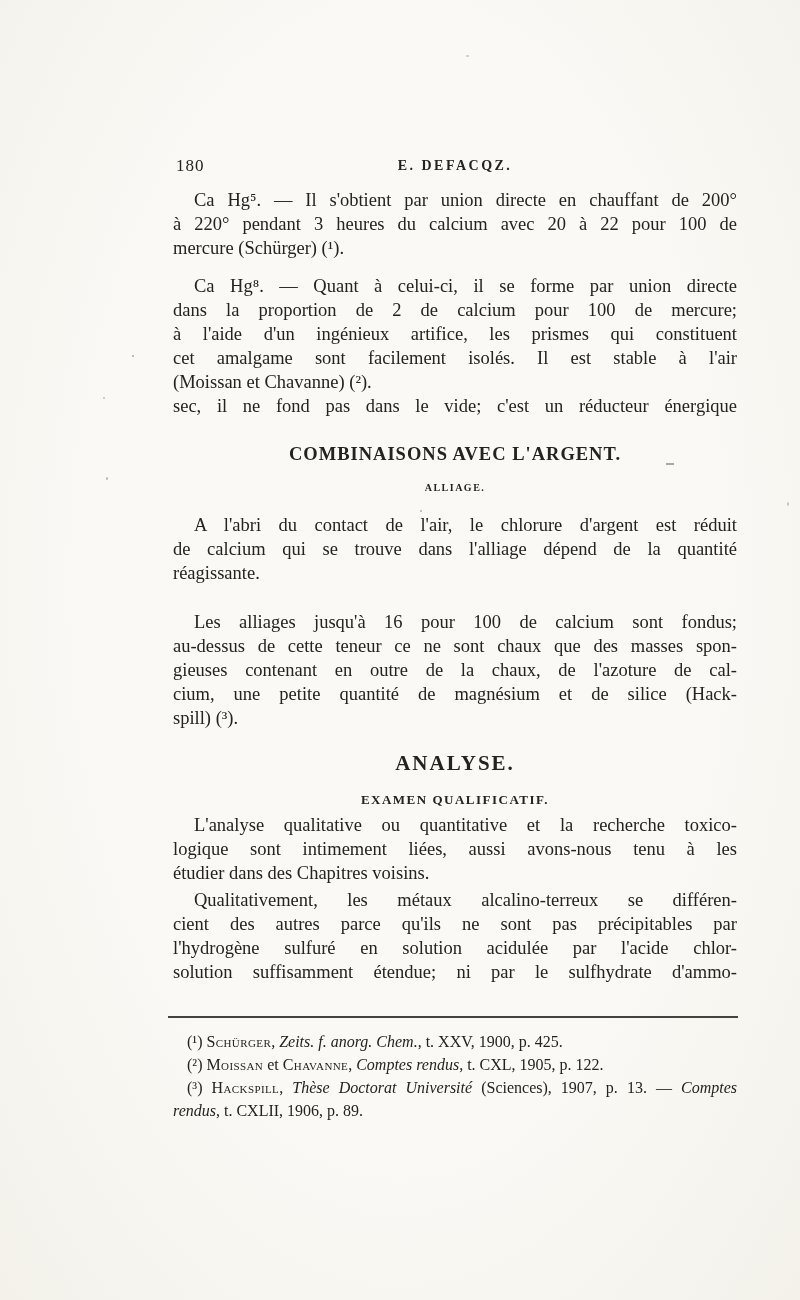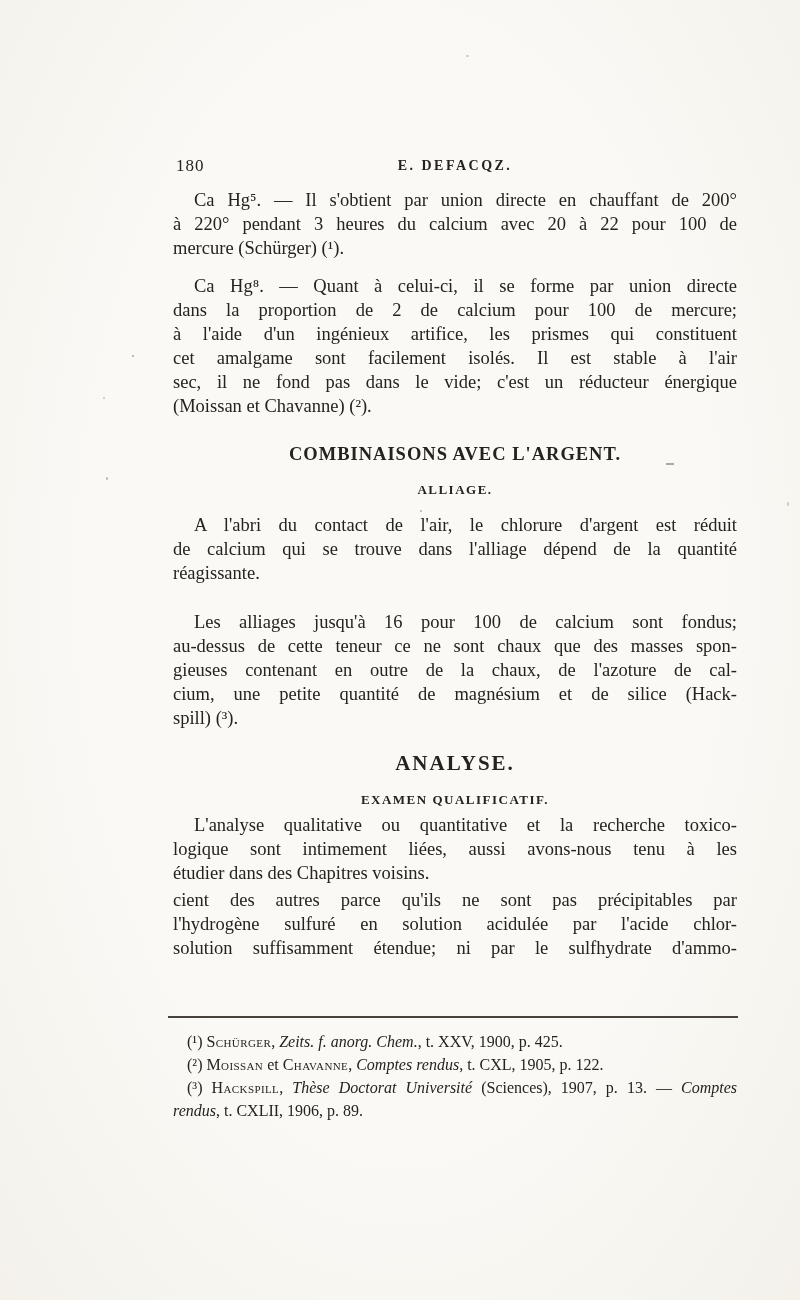--- a/index.html
+++ b/index.html
@@ -18,21 +18,21 @@
   .para{position:absolute;left:173px;width:564px;}
   .tl{height:24px;line-height:24px;font-size:18.5px;
       text-align:justify;text-align-last:justify;}
   .tl.first{text-indent:21px;}
   .tl.last{text-align-last:left;}
   .p1{top:188px;} .p2{top:274px;} .p3{top:513px;} .p4{top:610px;}
   .p5{top:813px;} .p6{top:888px;}
   
   .head{position:absolute;left:173px;width:564px;text-align:center;}
   .h1{top:444px;font-size:18.5px;font-weight:600;letter-spacing:1px;}
-  .h2{top:482px;font-size:13px;font-weight:700;letter-spacing:1.5px;}
+  .h2{top:482px;font-size:10px;font-weight:700;letter-spacing:1.5px;}
   .h3{top:751px;font-size:21px;font-weight:700;letter-spacing:2px;}
   .h4{top:792px;font-size:13px;font-weight:700;letter-spacing:1.5px;}
   
   .rule{position:absolute;left:168px;top:1016px;width:570px;height:2px;
         background:#47433c;}
   .fns{position:absolute;left:173px;top:1030px;width:564px;font-size:16px;}
   .fn-line{height:23px;line-height:23px;}
   .fn-indent{text-indent:14px;}
   .fn-just{text-align:justify;text-align-last:justify;}
   .sc{font-variant:small-caps;letter-spacing:.4px;margin-top:10px;}
@@ -54,22 +54,22 @@
     <div class="tl first">Ca Hg⁵. — Il s'obtient par union directe en chauffant de 200°</div>
     <div class="tl">à 220° pendant 3 heures du calcium avec 20 à 22 pour 100 de</div>
     <div class="tl last">mercure (Schürger) (¹).</div>
   </div>
 
   <div class="para p2">
     <div class="tl first">Ca Hg⁸. — Quant à celui-ci, il se forme par union directe</div>
     <div class="tl">dans la proportion de 2 de calcium pour 100 de mercure;</div>
     <div class="tl">à l'aide d'un ingénieux artifice, les prismes qui constituent</div>
     <div class="tl">cet amalgame sont facilement isolés. Il est stable à l'air</div>
+    <div class="tl last">(Moissan et Chavanne) (²).</div>
     <div class="tl">sec, il ne fond pas dans le vide; c'est un réducteur énergique</div>
-    <div class="tl last">(Moissan et Chavanne) (²).</div>
   </div>
 
   <div class="head h1">COMBINAISONS AVEC L'ARGENT.</div>
   <div class="head h2">ALLIAGE.</div>
 
   <div class="para p3">
     <div class="tl first">A l'abri du contact de l'air, le chlorure d'argent est réduit</div>
     <div class="tl">de calcium qui se trouve dans l'alliage dépend de la quantité</div>
     <div class="tl last">réagissante.</div>
   </div>
@@ -85,20 +85,21 @@
   <div class="head h3">ANALYSE.</div>
   <div class="head h4">EXAMEN QUALIFICATIF.</div>
 
   <div class="para p5">
     <div class="tl first">L'analyse qualitative ou quantitative et la recherche toxico-</div>
     <div class="tl">logique sont intimement liées, aussi avons-nous tenu à les</div>
     <div class="tl last">étudier dans des Chapitres voisins.</div>
   </div>
 
   <div class="para p6">
+    <div class="tl first">Qualitativement, les métaux alcalino-terreux se différen-</div>
     <div class="tl">cient des autres parce qu'ils ne sont pas précipitables par</div>
     <div class="tl">l'hydrogène sulfuré en solution acidulée par l'acide chlor-</div>
     <div class="tl">solution suffisamment étendue; ni par le sulfhydrate d'ammo-</div>
   </div>
 
   <div class="rule"></div>
 
   <div class="fns">
     <div class="fn-line fn-indent">
       <span>(¹) </span><span class="sc">Schürger</span><span>, </span><em>Zeits. f. anorg. Chem.</em><span>, t. XXV, 1900, p. 425.</span>

